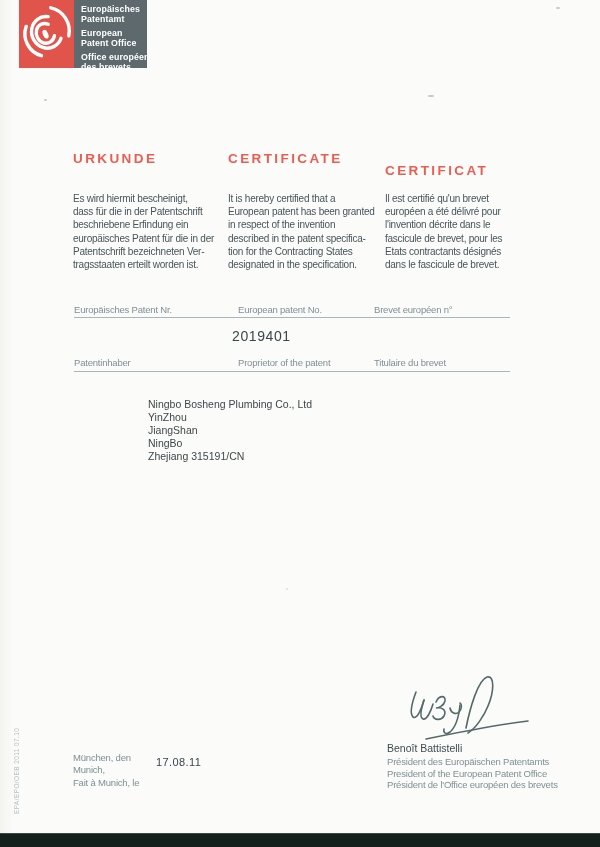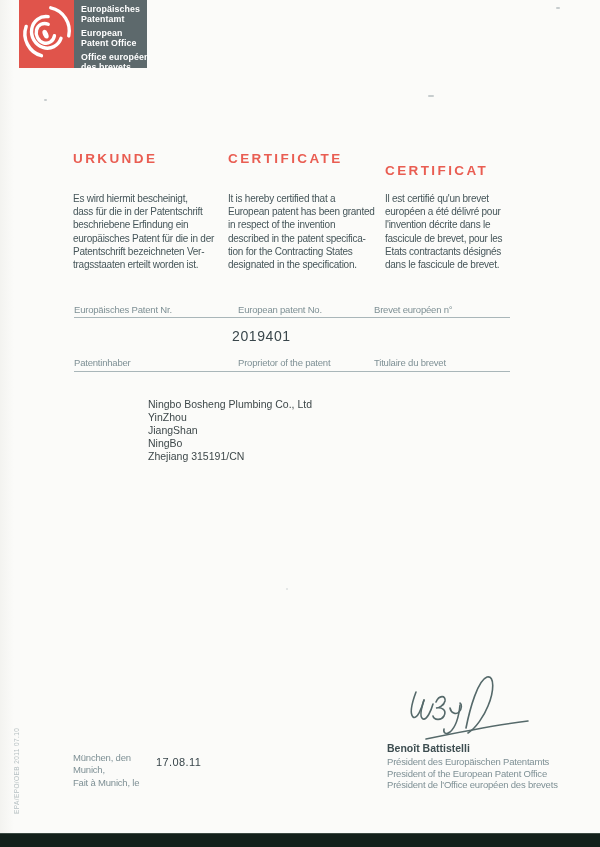--- a/index.html
+++ b/index.html
@@ -74,21 +74,21 @@
 
   .proprietor { position:absolute; left:148px; top:398px; }
   .proprietor div {
     font-size:10.5px; line-height:13px; color:#3e484a; white-space:nowrap;
   }
 
   
   .signature-svg { position:absolute; left:400px; top:670px; }
   .sig-name {
     position:absolute; left:387px; top:742px;
-    font-size:10.5px; font-weight:700; color:#3d4d50; white-space:nowrap;
+    font-size:10.5px; font-weight:400; color:#3d4d50; white-space:nowrap;
   }
   .sig-titles { position:absolute; left:387px; top:756px; }
   .sig-titles div {
     font-size:9.5px; letter-spacing:-0.2px; line-height:11.5px;
     color:#7e9095; white-space:nowrap;
   }
 
   
   .place { position:absolute; left:73px; top:752px; }
   .place div {

